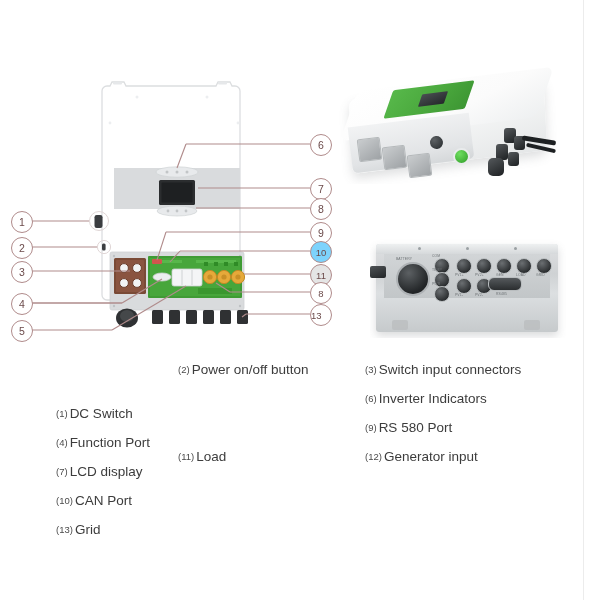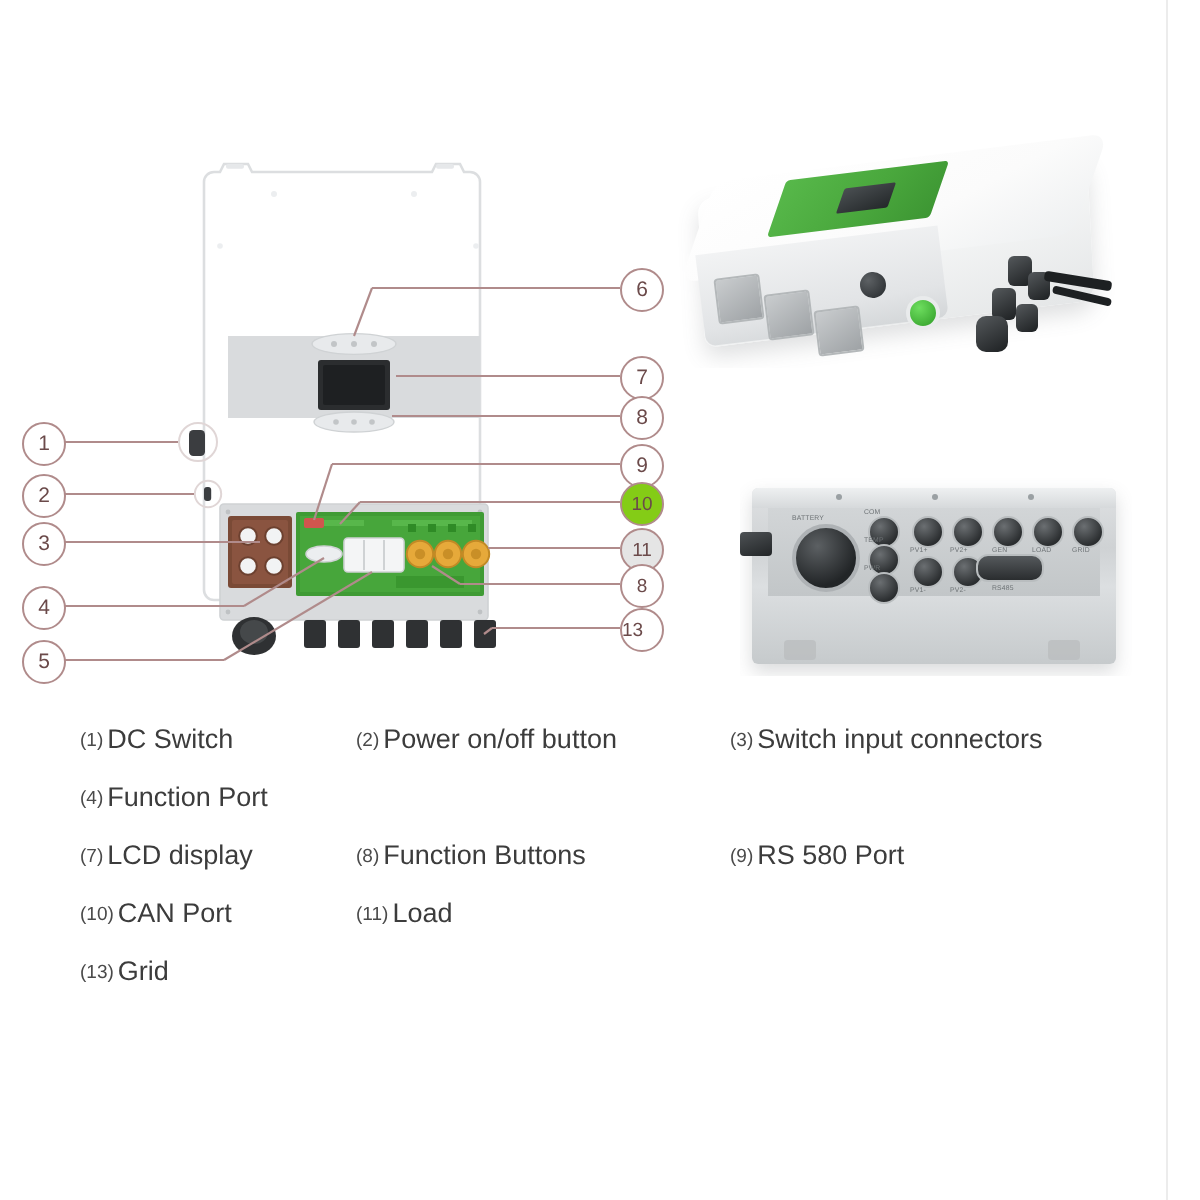--- a/index.html
+++ b/index.html
@@ -222,21 +222,21 @@
     position: relative;
     height: 29px;
   }
   .legend-cell {
     position: absolute;
     white-space: nowrap;
     font-size: 13.5px;
     color: #3c3c3c;
     font-family: "Liberation Sans", sans-serif;
   }
-  .legend-cell.c1 { left: 40px; }
+  .legend-cell.c1 { left: 56px; margin-top: 44px; }
   .legend-cell.c2 { left: 178px; }
   .legend-cell.c3 { left: 365px; }
   .legend-num {
     font-size: 9.5px;
     color: #4a4a4a;
     vertical-align: 1.5px;
     margin-right: 2px;
   }
 </style>
 </head>
@@ -451,21 +451,21 @@
     </div>
     <div style="position:absolute;left:310px;top:178px;width:20px;height:20px;border:1.2px solid #b08b8b;border-radius:50%;display:flex;align-items:center;justify-content:center;font-size:10.5px;color:#6b4a4a;background:#fff;">
       <span>7</span>
     </div>
     <div style="position:absolute;left:310px;top:198px;width:20px;height:20px;border:1.2px solid #b08b8b;border-radius:50%;display:flex;align-items:center;justify-content:center;font-size:10.5px;color:#6b4a4a;background:#fff;">
       <span>8</span>
     </div>
     <div style="position:absolute;left:310px;top:222px;width:20px;height:20px;border:1.2px solid #b08b8b;border-radius:50%;display:flex;align-items:center;justify-content:center;font-size:10.5px;color:#6b4a4a;background:#fff;">
       <span>9</span>
     </div>
-    <div style="position:absolute;left:310px;top:241px;width:20px;height:20px;border:1.2px solid #b08b8b;border-radius:50%;display:flex;align-items:center;justify-content:center;font-size:9.5px;color:#6b4a4a;background:#84cc16;">
+    <div style="position:absolute;left:310px;top:241px;width:20px;height:20px;border:1.2px solid #b08b8b;border-radius:50%;display:flex;align-items:center;justify-content:center;font-size:9.5px;color:#6b4a4a;background:#7dd3fc;">
       <span>10</span>
     </div>
     <div style="position:absolute;left:310px;top:264px;width:20px;height:20px;border:1.2px solid #b08b8b;border-radius:50%;display:flex;align-items:center;justify-content:center;font-size:9.5px;color:#6b4a4a;background:#e5e5e5;">
       <span>11</span>
     </div>
     <div style="position:absolute;left:310px;top:282px;width:20px;height:20px;border:1.2px solid #b08b8b;border-radius:50%;display:flex;align-items:center;justify-content:center;font-size:9.5px;color:#6b4a4a;background:#fff;">
       <span>8</span>
     </div>
     <div style="position:absolute;left:310px;top:304px;width:20px;height:20px;border:1.2px solid #b08b8b;border-radius:50%;display:flex;align-items:center;justify-content:flex-start;font-size:9.5px;color:#6b4a4a;background:#fff;">
       <span>13</span>
@@ -473,28 +473,29 @@
   </div>
 
   <div class="legend">
     <div class="legend-row">
       <div class="legend-cell c1"><span class="legend-num">(1)</span><span>DC Switch</span></div>
       <div class="legend-cell c2"><span class="legend-num">(2)</span><span>Power on/off button</span></div>
       <div class="legend-cell c3"><span class="legend-num">(3)</span><span>Switch input connectors</span></div>
     </div>
     <div class="legend-row">
       <div class="legend-cell c1"><span class="legend-num">(4)</span><span>Function Port</span></div>
+      <div class="legend-cell c3"><span class="legend-num">(6)</span><span>Inverter Indicators</span></div>
     </div>
     <div class="legend-row">
       <div class="legend-cell c1"><span class="legend-num">(7)</span><span>LCD display</span></div>
-      <div class="legend-cell c2"><span class="legend-num">(8)</span><span>Function Buttons</span></div>
       <div class="legend-cell c3"><span class="legend-num">(9)</span><span>RS 580 Port</span></div>
     </div>
     <div class="legend-row">
       <div class="legend-cell c1"><span class="legend-num">(10)</span><span>CAN Port</span></div>
       <div class="legend-cell c2"><span class="legend-num">(11)</span><span>Load</span></div>
+      <div class="legend-cell c3"><span class="legend-num">(12)</span><span>Generator input</span></div>
     </div>
     <div class="legend-row">
       <div class="legend-cell c1"><span class="legend-num">(13)</span><span>Grid</span></div>
     </div>
   </div>
 
 </div>
 
 </body></html>

